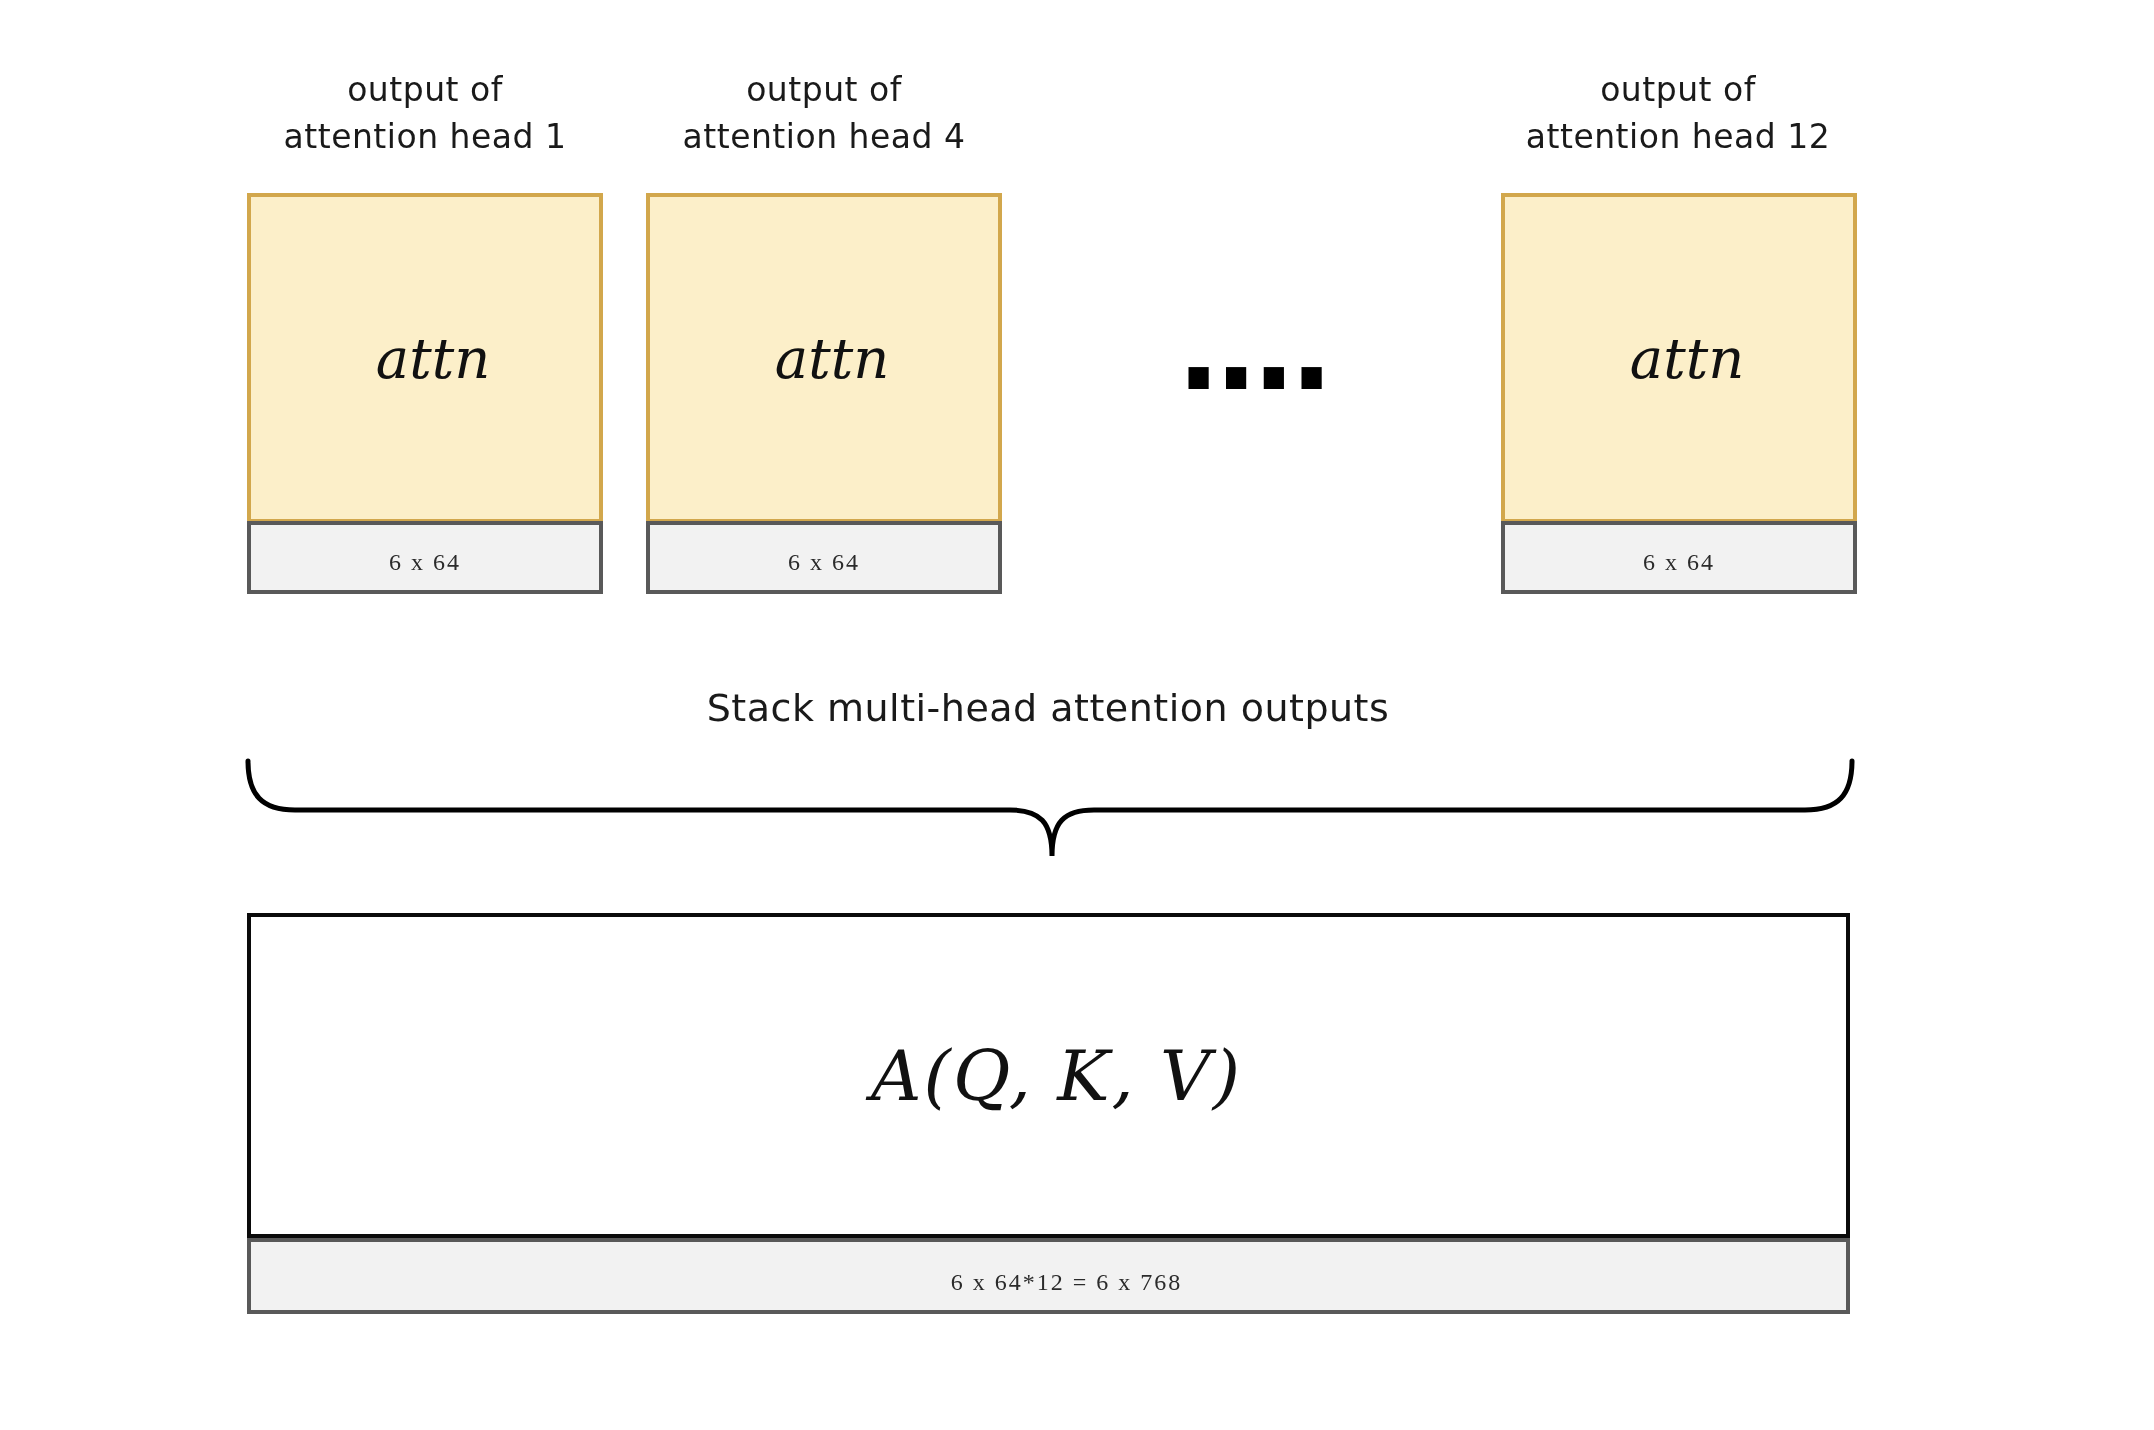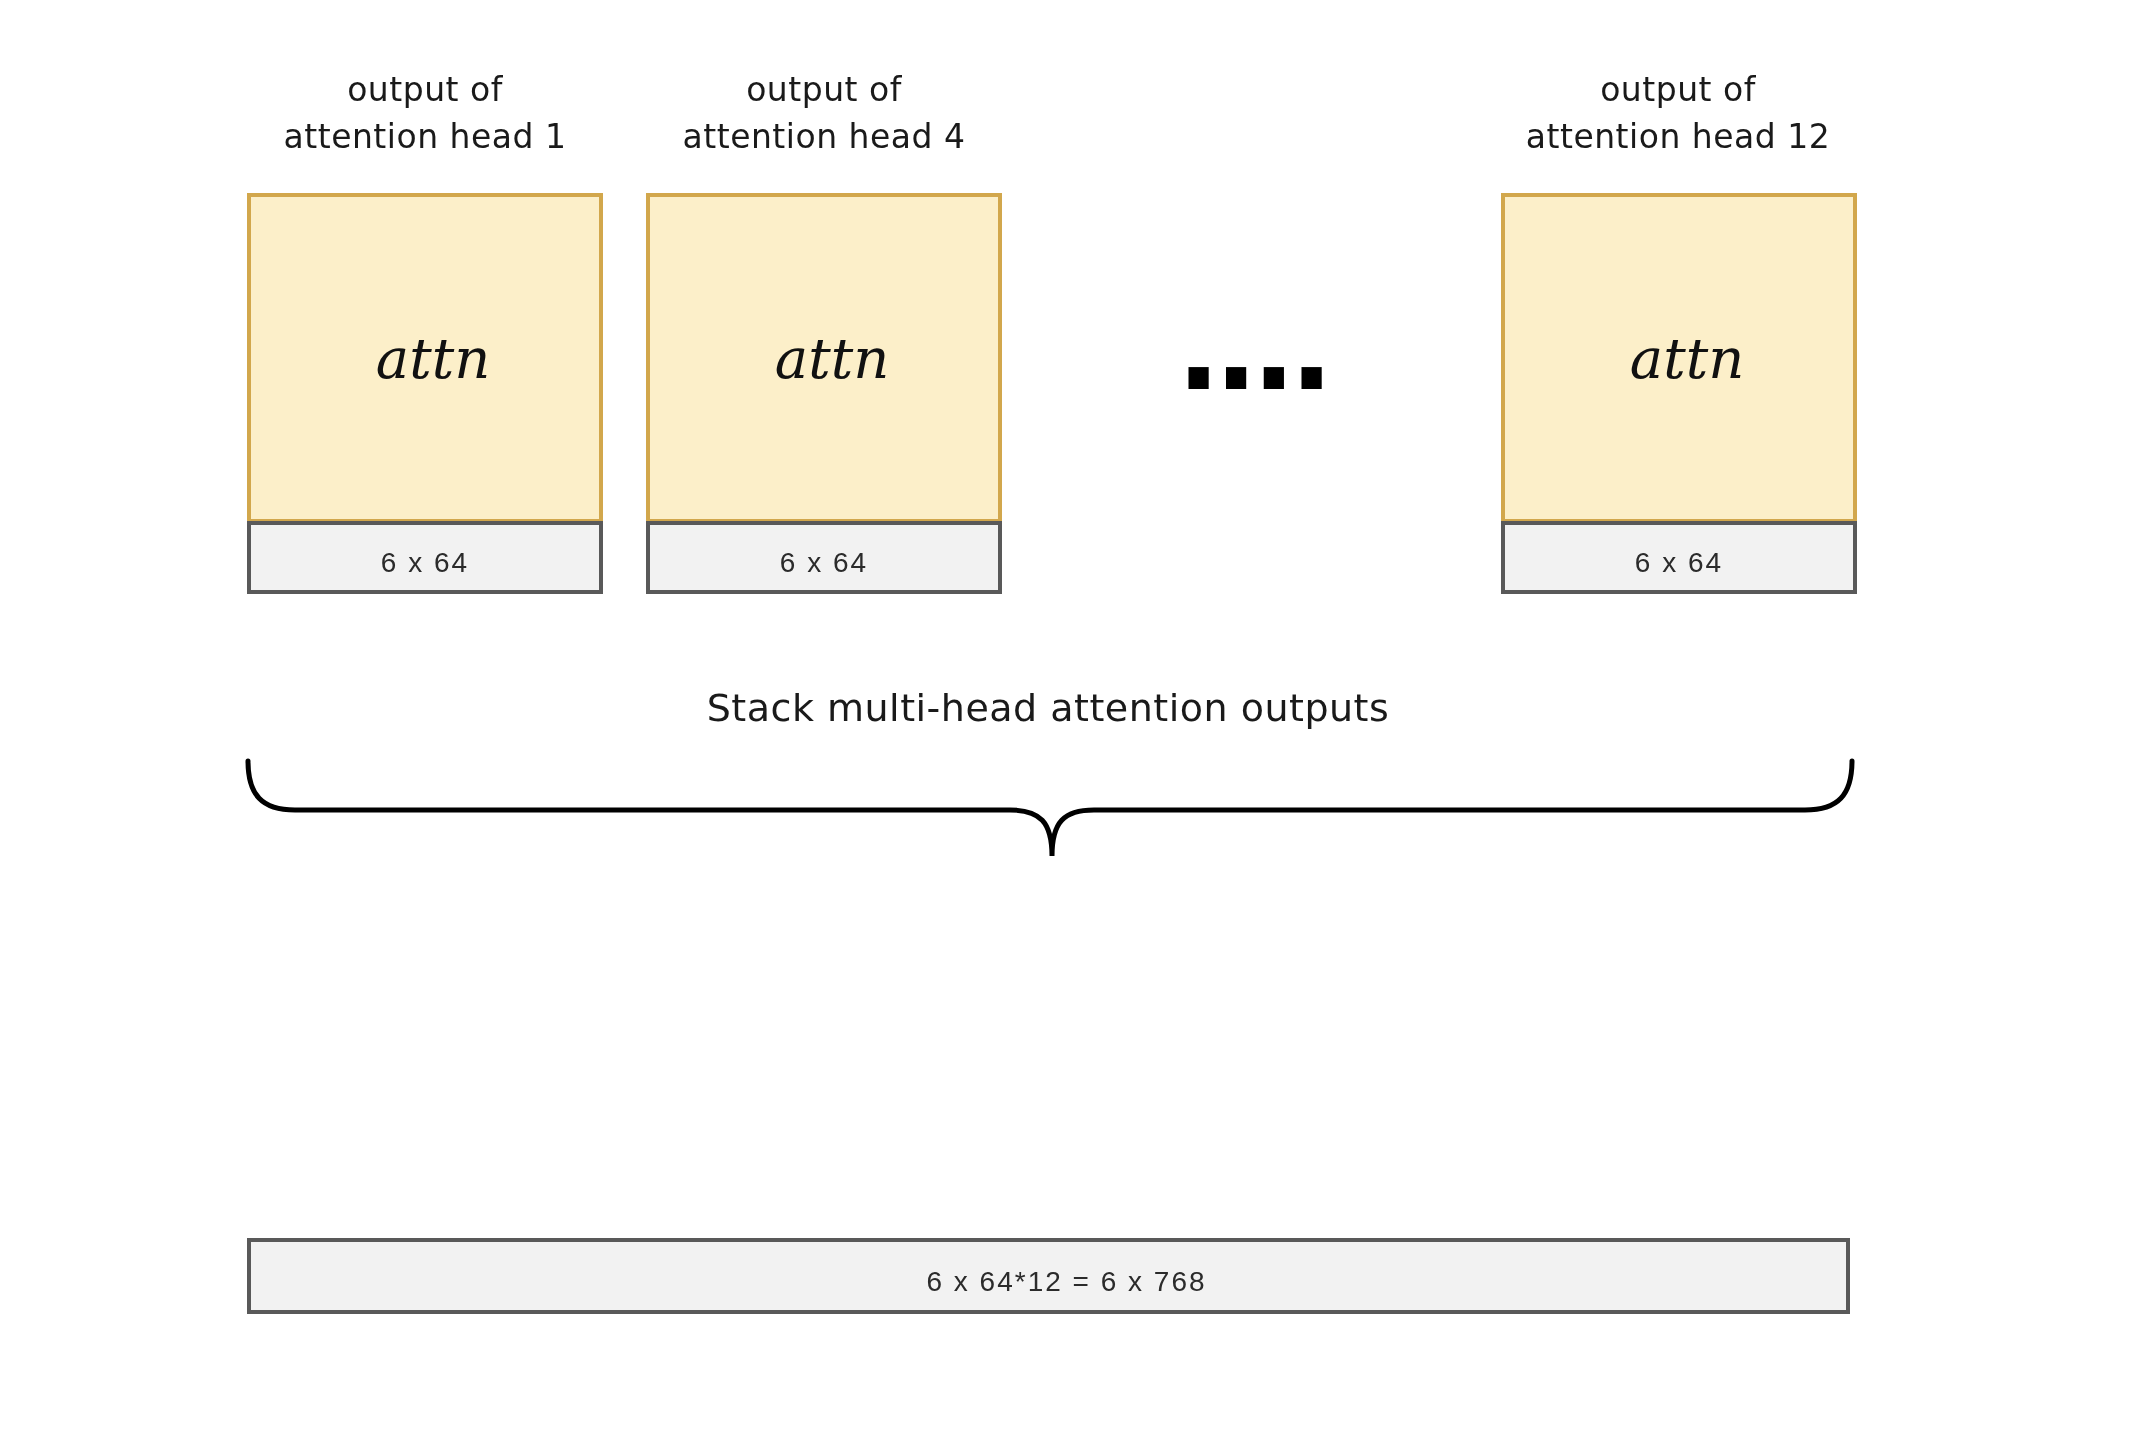--- a/index.html
+++ b/index.html
@@ -65,22 +65,22 @@
     align-items: center;
     justify-content: center;
     padding-top: 10px;
   }
   .head-dims {
     top: 521px;
     width: 356px;
     height: 73px;
   }
   .mono {
-    font-family: Liberation Sans, sans-serif;
-    font-size: 28px;
+    font-family: Liberation Serif, serif;
+    font-size: 24px;
     color: var(--dims-text);
     letter-spacing: 2px;
     white-space: pre;
   }
 
   
   .dots {
     left: 1172px;
     top: 292px;
     width: 160px;
@@ -173,17 +173,20 @@
     <span class="mono">6 x 64</span>
   </div>
 
   <div class="abs hand caption">Stack multi-head attention outputs</div>
 
   <svg class="abs brace-svg" viewBox="0 0 1620 120" fill="none" xmlns="http://www.w3.org/2000/svg">
     <path d="M 8 11 C 8 45 22 60 55 60 L 770 60 C 800 60 812 72 812 106
              C 812 72 824 60 854 60 L 1565 60 C 1598 60 1612 45 1612 11" stroke="#000000" stroke-width="5" stroke-linecap="round" fill="none"></path>
   </svg>
 
+  <div class="abs stacked-box">
+    <span class="math-italic stacked-formula">A(Q, K, V)</span>
+  </div>
   <div class="abs dims-bar stacked-dims">
     <span class="mono">6 x 64*12 = 6 x 768</span>
   </div>
 
 </div>
 
 </body></html>

